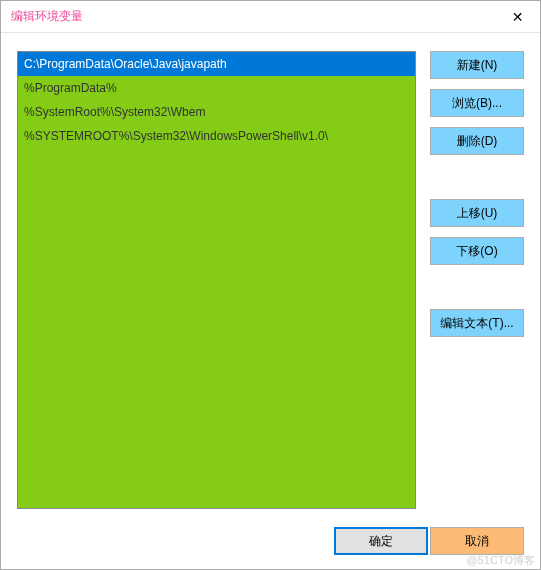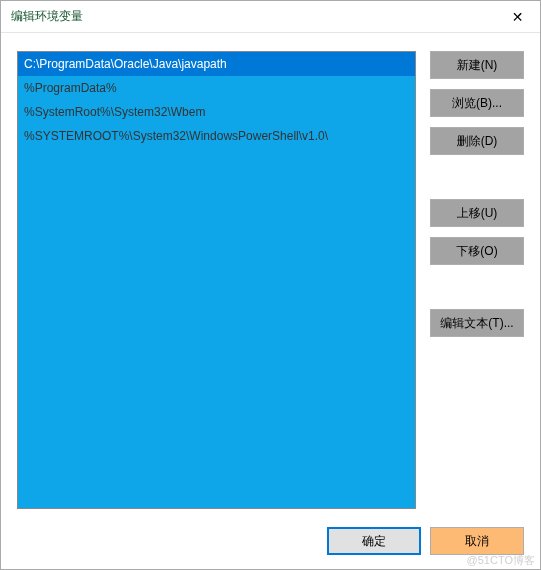--- a/index.html
+++ b/index.html
@@ -23,21 +23,21 @@
     .titlebar {
       height: 32px;
       display: flex;
       align-items: center;
       justify-content: space-between;
       padding: 0 0 0 10px;
       border-bottom: 1px solid #e5e5e5;
     }
     .titlebar-title {
       font-size: 12px;
-      color: #14532d;
+      color: #ec4899;
     }
     .close-btn {
       width: 45px;
       height: 32px;
       display: flex;
       align-items: center;
       justify-content: center;
       font-size: 14px;
       cursor: pointer;
       font-family: Arial, sans-serif;
@@ -49,21 +49,21 @@
       flex-direction: column;
     }
     .main-row {
       flex: 1;
       display: flex;
       gap: 14px;
     }
     .listbox {
       flex: 1;
       border: 1px solid #828790;
-      background: #0ea5e9;
+      background: #84cc16;
       overflow: auto;
     }
     .list-item {
       padding: 3px 6px;
       font-size: 12px;
       color: #333;
       white-space: nowrap;
       line-height: 18px;
       cursor: default;
     }
@@ -73,33 +73,33 @@
     }
     .side-buttons {
       width: 94px;
       display: flex;
       flex-direction: column;
     }
     .btn {
       width: 94px;
       height: 28px;
       border: 1px solid #adadad;
-      background: #a3a3a3;
+      background: #7dd3fc;
       font-size: 12px;
       font-family: inherit;
       cursor: pointer;
       margin-bottom: 10px;
       padding: 0 4px;
       text-align: center;
     }
     .gap-medium { margin-top: 34px; text-align: center; }
     .bottom-row {
       display: flex;
       justify-content: flex-end;
-      gap: 9px;
+      gap: 2px;
       padding-top: 18px;
     }
     .btn-bottom {
       width: 94px;
       height: 28px;
       border: 1px solid #adadad;
       background: #fdba74;
       font-size: 12px;
       font-family: inherit;
       cursor: pointer;

